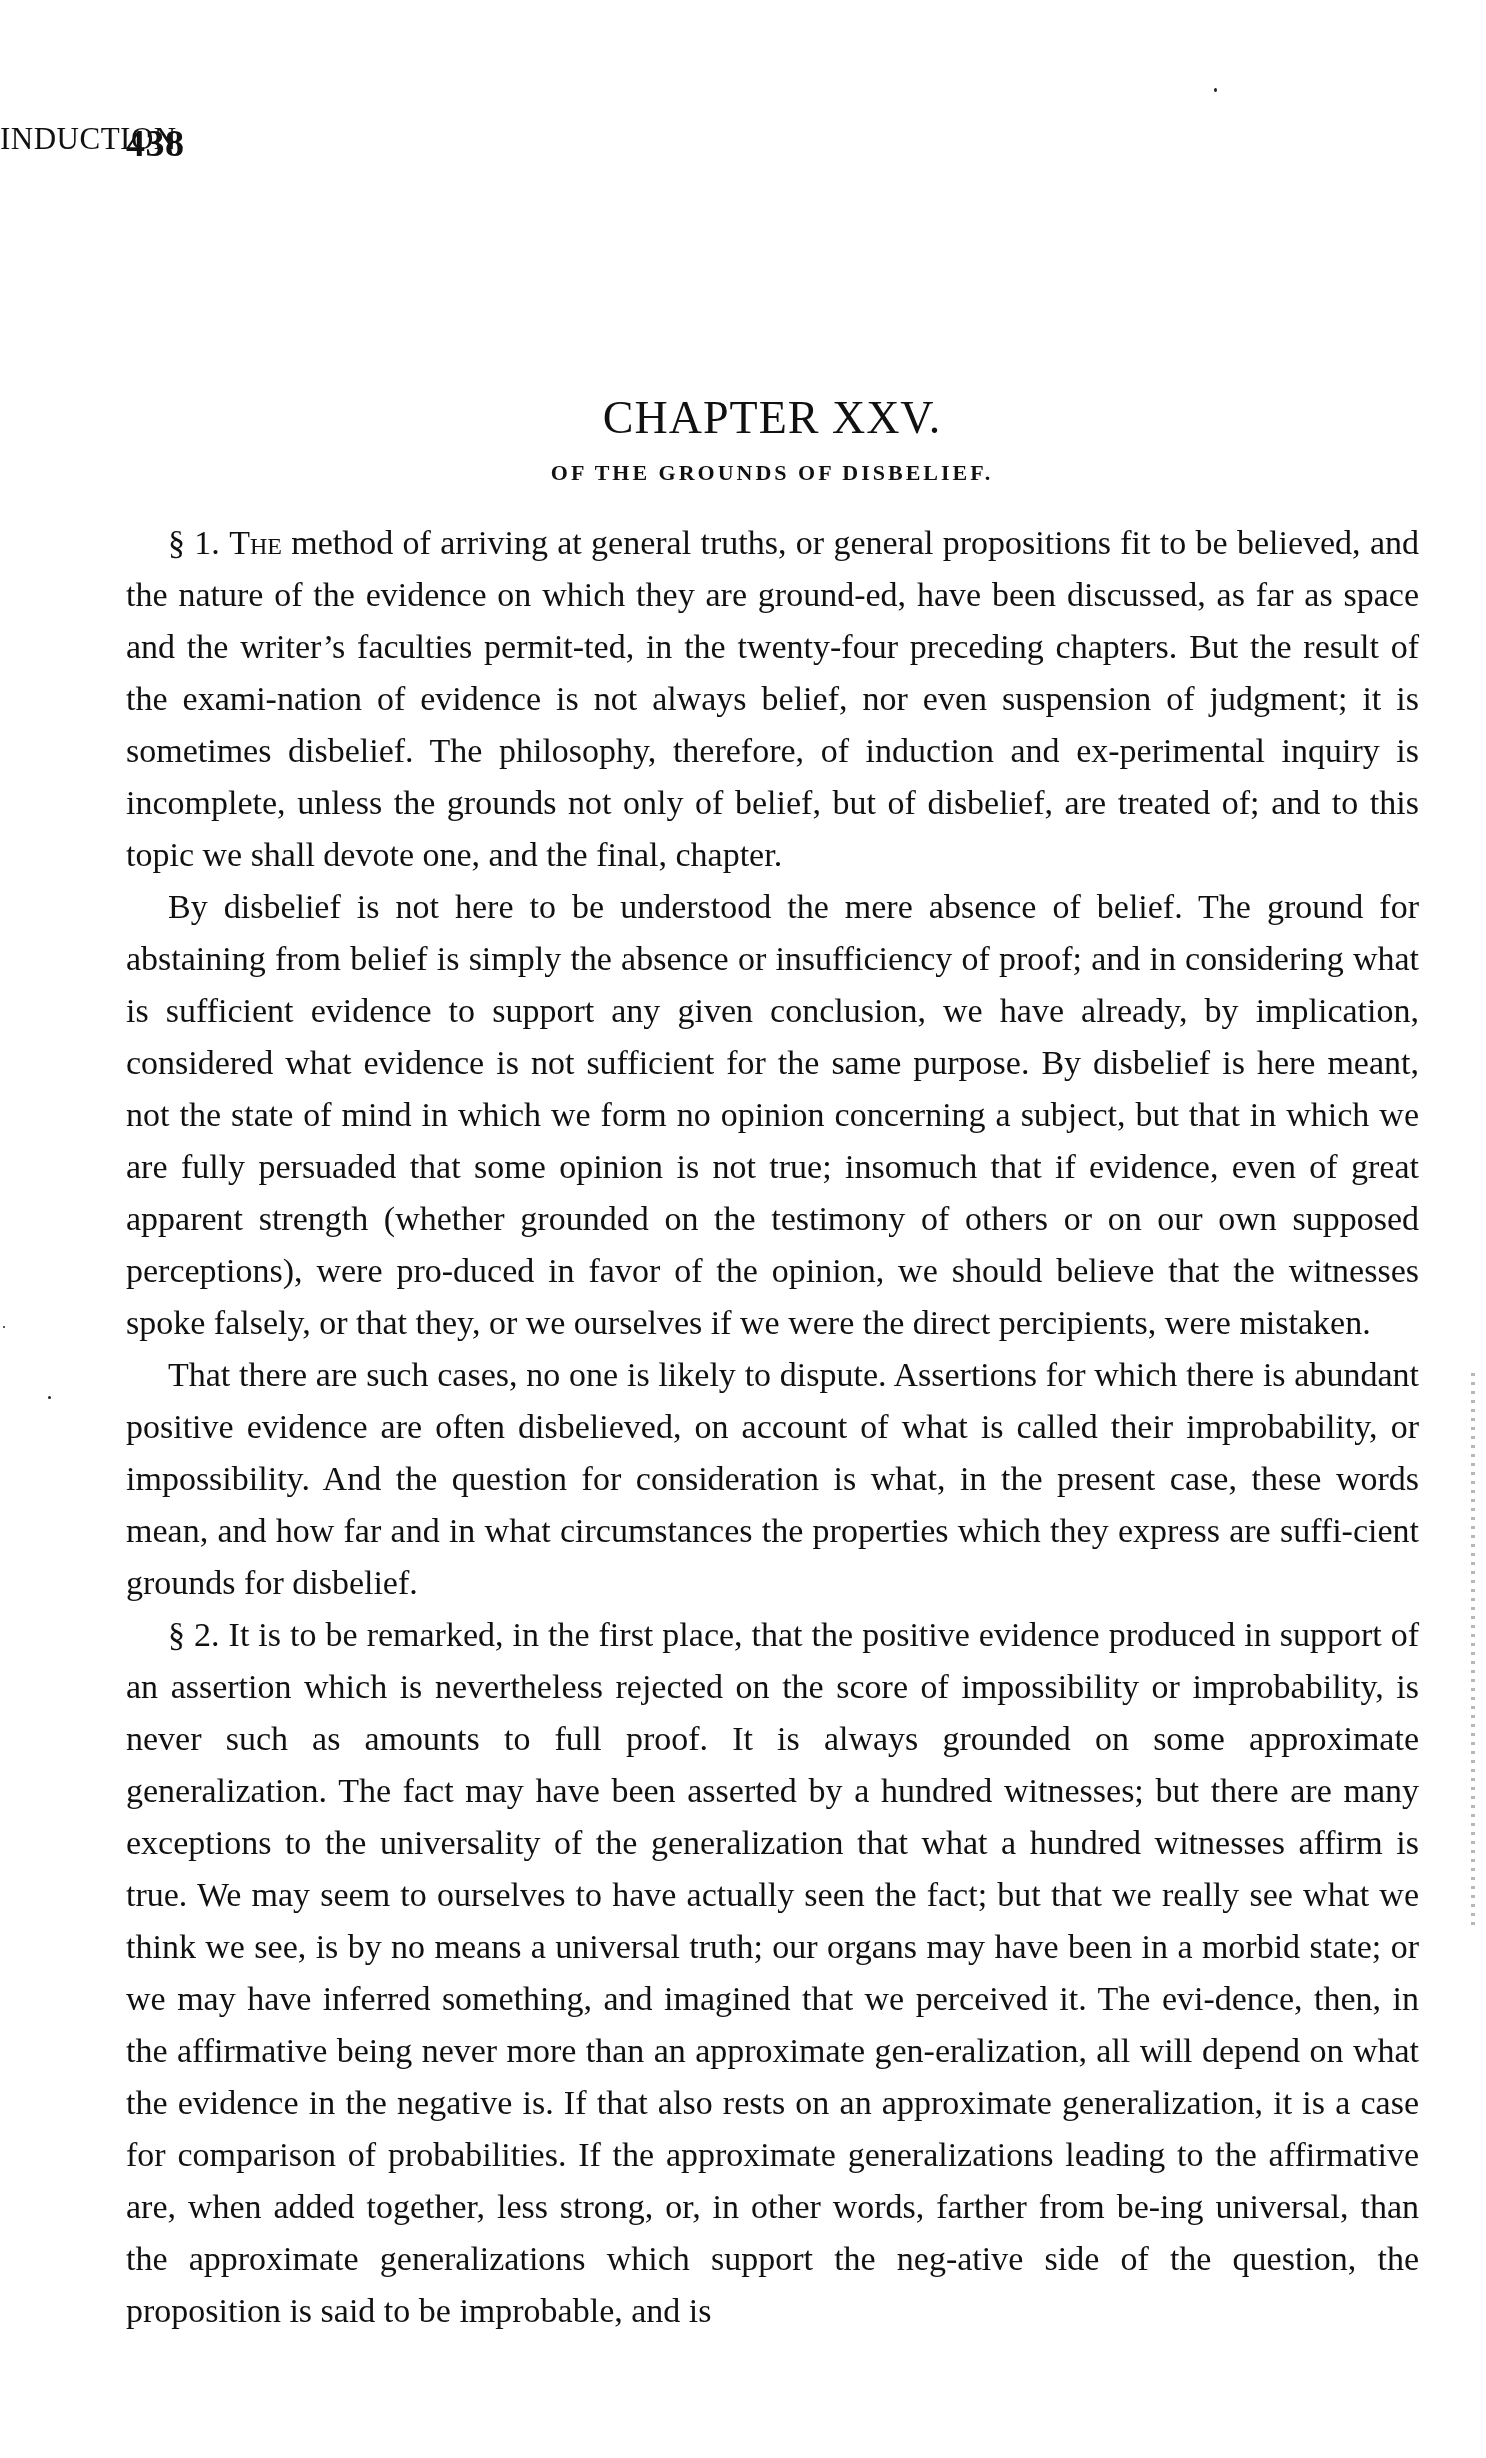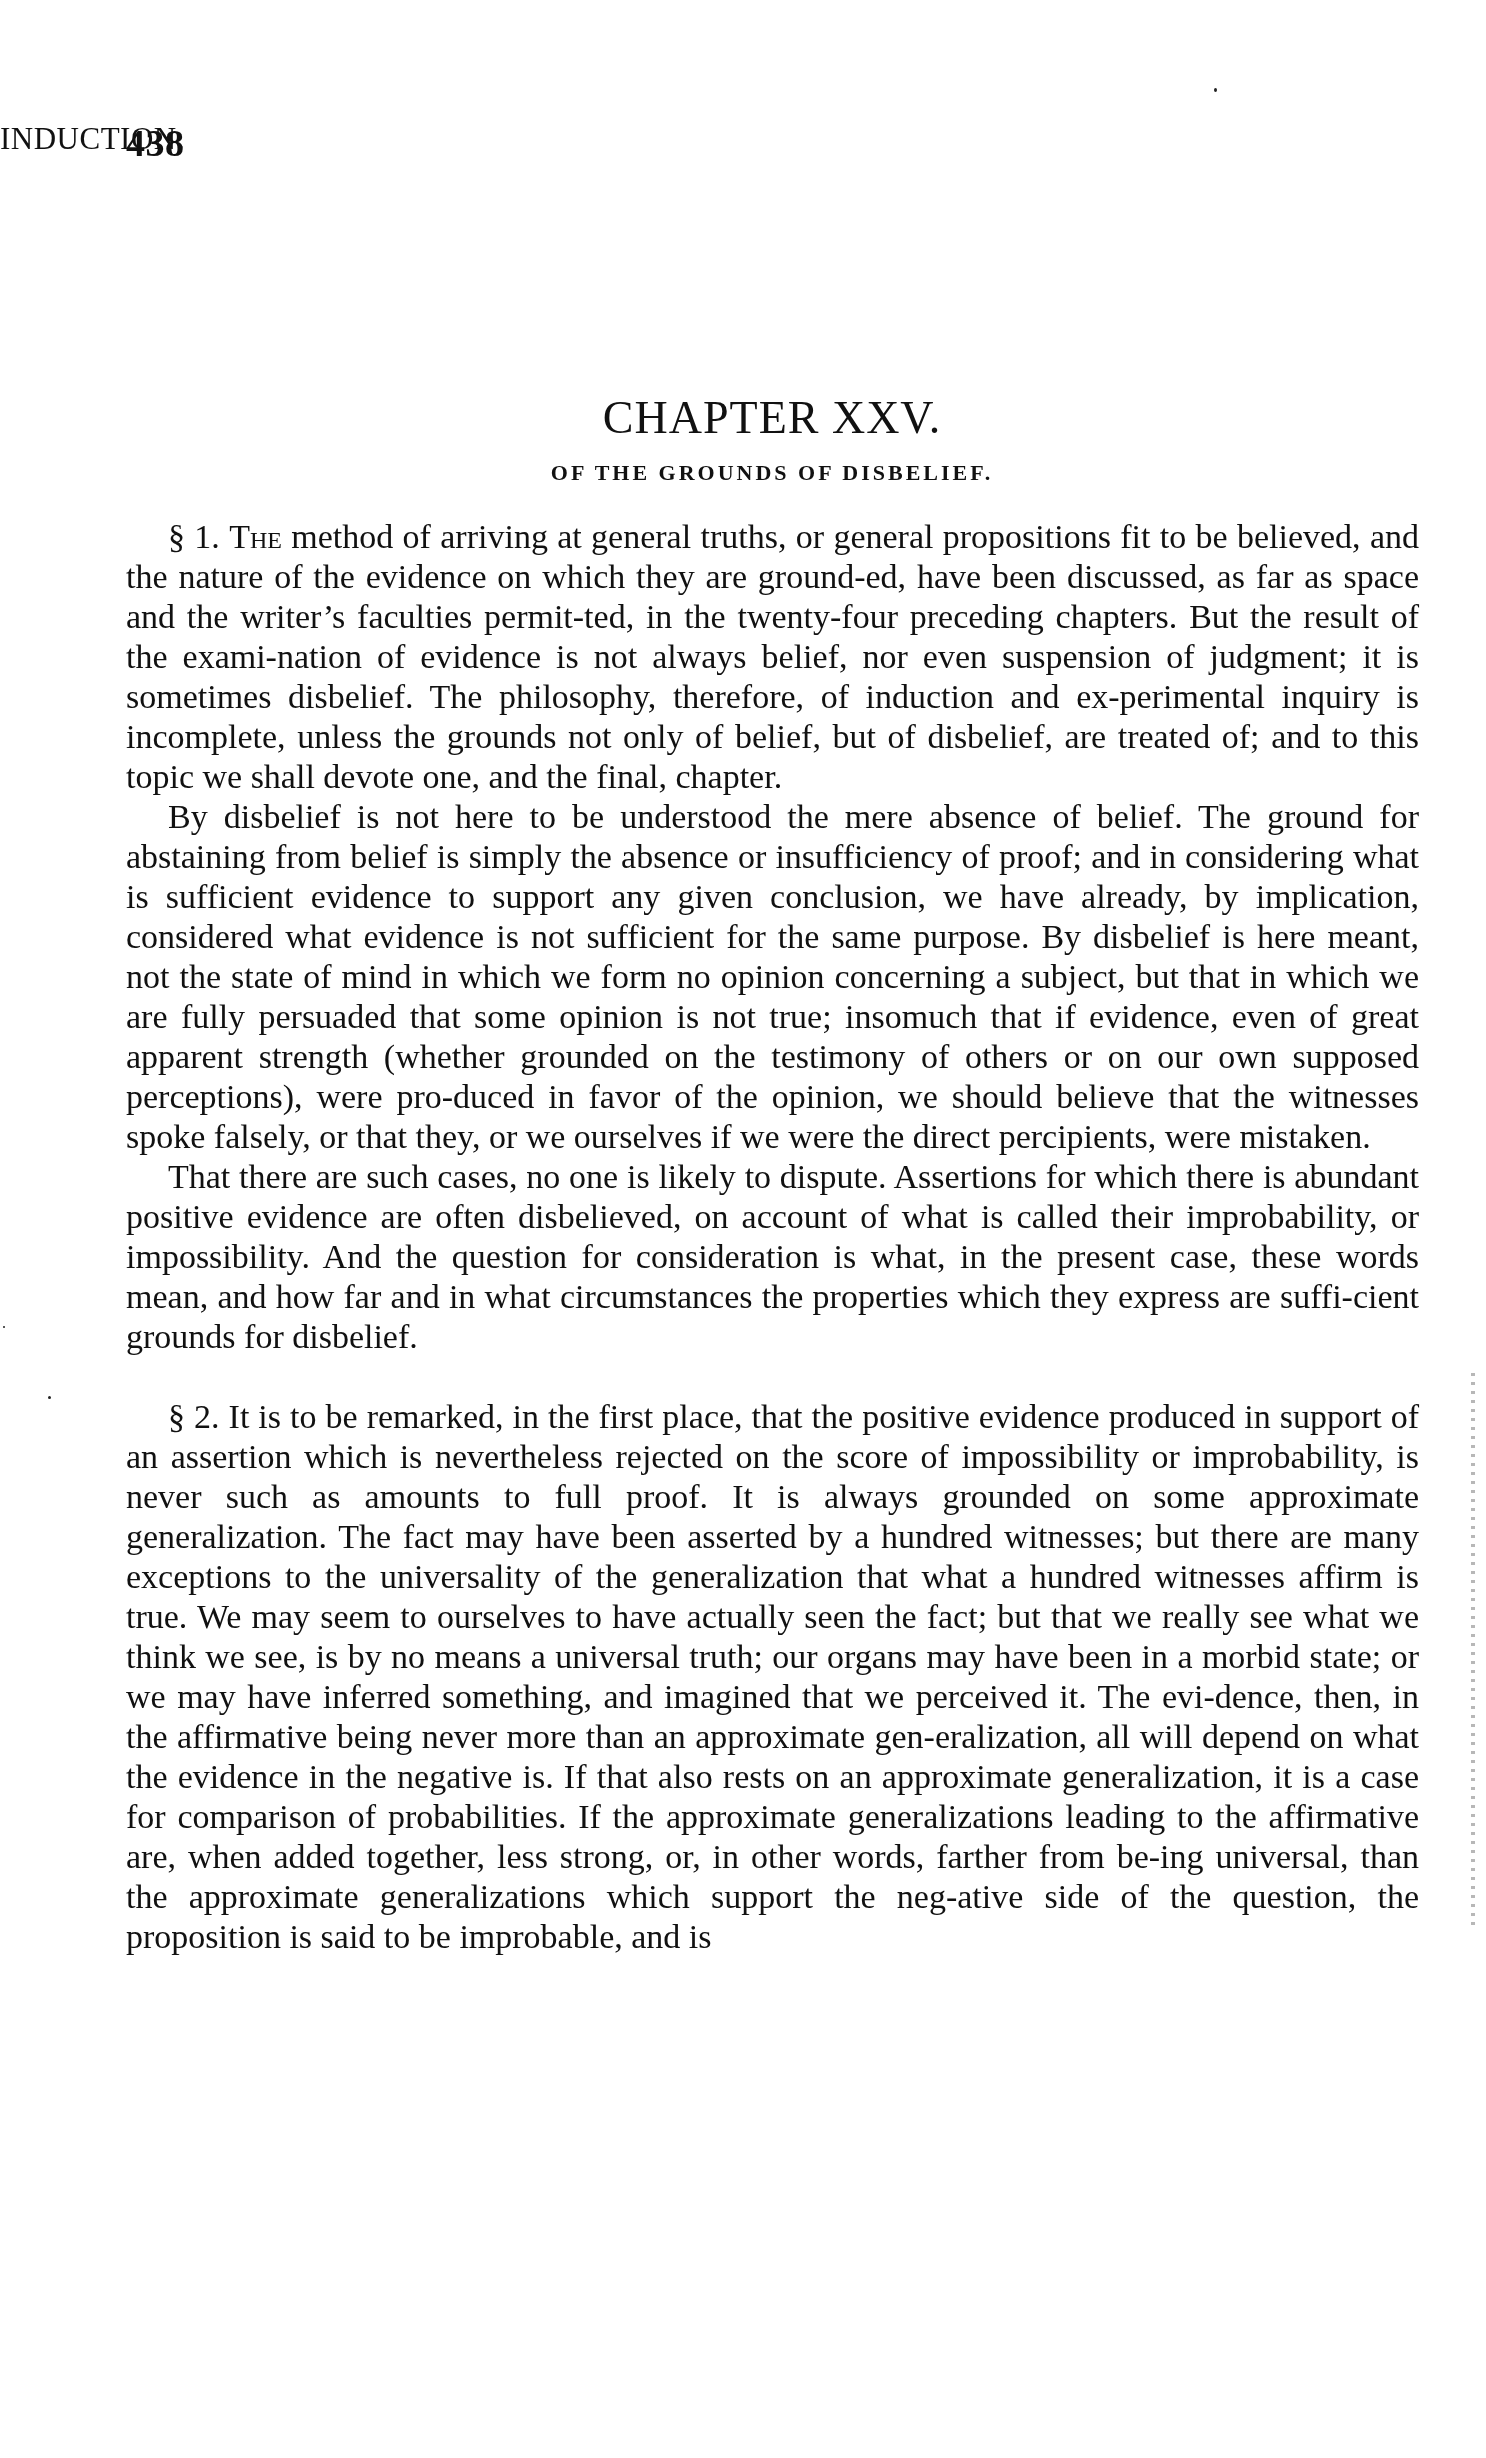--- a/index.html
+++ b/index.html
@@ -54,30 +54,29 @@
     font-size: 22px;
     font-weight: bold;
     letter-spacing: 3px;
   }
   .body-text {
     position: absolute;
     left: 126px;
     width: 1293px;
     top: 517px;
     font-size: 34px;
-    line-height: 40px;
+    line-height: 52px;
     text-align: justify;
     hyphens: manual;
   }
   .body-text p {
     margin: 0;
     text-indent: 42px;
   }
   .body-text p.section-start {
-    margin-top: 40px;
   }
   .smallcaps {
     font-variant: small-caps;
   }
   .margin-marks {
     position: absolute;
     left: 1471px;
     top: 1373px;
     width: 4px;
     height: 557px;

